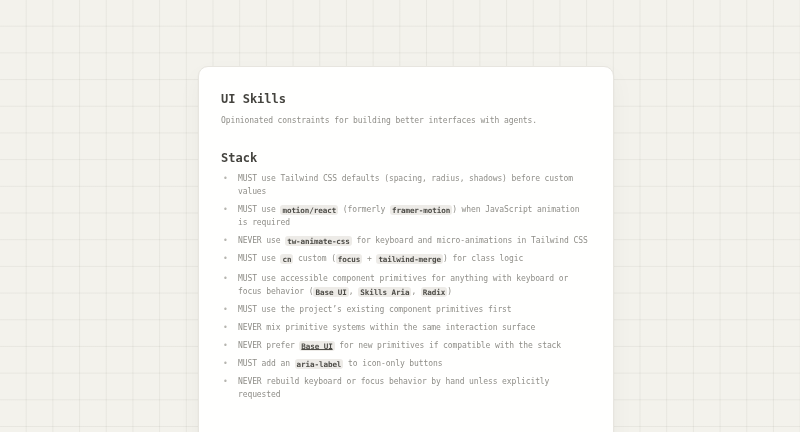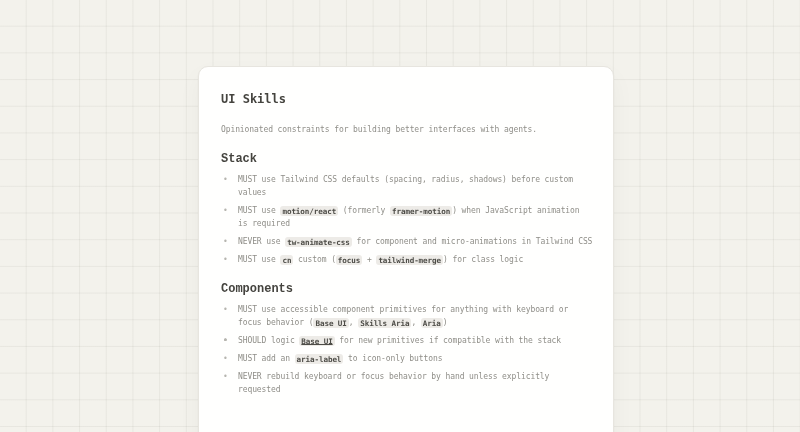--- a/index.html
+++ b/index.html
@@ -34,24 +34,24 @@
   .page-title,
   .section-heading {
     margin: 0;
     font-size: 12px;
     line-height: 14px;
     font-weight: bold;
     color: #45443f;
     letter-spacing: 0;
   }
 
-  .section-heading { margin-top: 16px; font-family: Liberation Mono, monospace; }
+  .section-heading { margin-top: 24px; }
 
   .page-subtitle {
-    margin: 17px 0 0 0;
+    margin: 8px 0 0 0;
     font-size: 8px;
     line-height: 13px;
     letter-spacing: -0.1px;
     color: #8f8e88;
   }
 
   .rule-list {
     list-style: none;
     margin: 7px 0 0 0;
     padding: 0;
@@ -101,26 +101,25 @@
 <body>
 
 <main class="card">
   <h1 class="page-title">UI Skills</h1>
   <p class="page-subtitle">Opinionated constraints for building better interfaces with agents.</p>
   <div id="sections">
       <h2 class="section-heading">Stack</h2>
       <ul class="rule-list">
         <li class="rule-item"><span class="bullet">•</span><span>MUST use Tailwind CSS defaults (spacing, radius, shadows) before custom values</span></li>
         <li class="rule-item"><span class="bullet">•</span><span>MUST use </span><code class="pill">motion/react</code><span> (formerly </span><code class="pill">framer-motion</code><span>) when JavaScript animation is required</span></li>
-        <li class="rule-item"><span class="bullet">•</span><span>NEVER use </span><code class="pill">tw-animate-css</code><span> for component and micro-animations in Tailwind CSS</span></li>
+        <li class="rule-item"><span class="bullet">•</span><span>NEVER use </span><code class="pill">tw-animate-css</code><span> for keyboard and micro-animations in Tailwind CSS</span></li>
         <li class="rule-item"><span class="bullet">•</span><span>MUST use </span><code class="pill">cn</code><span> custom (</span><code class="pill">focus</code><span> + </span><code class="pill">tailwind-merge</code><span>) for class logic</span></li>
       </ul>
-      <h2 class="section-heading">Components</h2>
       <ul class="rule-list">
-        <li class="rule-item"><span class="bullet">•</span><span>MUST use accessible component primitives for anything with keyboard or focus behavior (</span><code class="pill">Base UI</code><span>, </span><code class="pill">Skills Aria</code><span>, </span><code class="pill">Aria</code><span>)</span></li>
-        <li class="rule-item"><span class="bullet">•</span></li>
-        <li class="rule-item"><span class="bullet">•</span></li>
-        <li class="rule-item"><span class="bullet">•</span><span>SHOULD logic </span><a class="pill link">Base UI</a><span> for new primitives if compatible with the stack</span></li>
+        <li class="rule-item"><span class="bullet">•</span><span>MUST use accessible component primitives for anything with keyboard or focus behavior (</span><code class="pill">Base UI</code><span>, </span><code class="pill">Skills Aria</code><span>, </span><code class="pill">Radix</code><span>)</span></li>
+        <li class="rule-item"><span class="bullet">•</span><span>MUST use the project’s existing component primitives first</span></li>
+        <li class="rule-item"><span class="bullet">•</span><span>NEVER mix primitive systems within the same interaction surface</span></li>
+        <li class="rule-item"><span class="bullet">•</span><span>NEVER prefer </span><a class="pill link">Base UI</a><span> for new primitives if compatible with the stack</span></li>
         <li class="rule-item"><span class="bullet">•</span><span>MUST add an </span><code class="pill">aria-label</code><span> to icon-only buttons</span></li>
         <li class="rule-item"><span class="bullet">•</span><span>NEVER rebuild keyboard or focus behavior by hand unless explicitly requested</span></li>
       </ul>
     </div>
 </main>
 
 </body></html>

